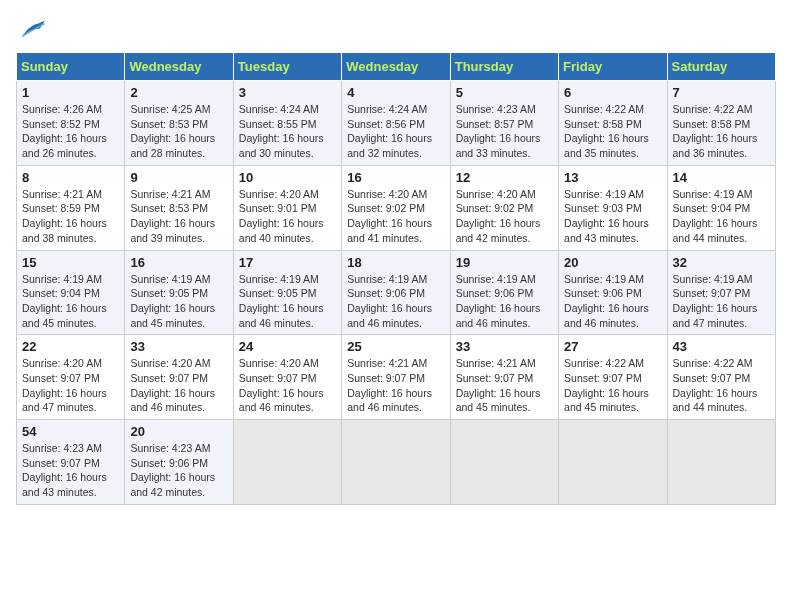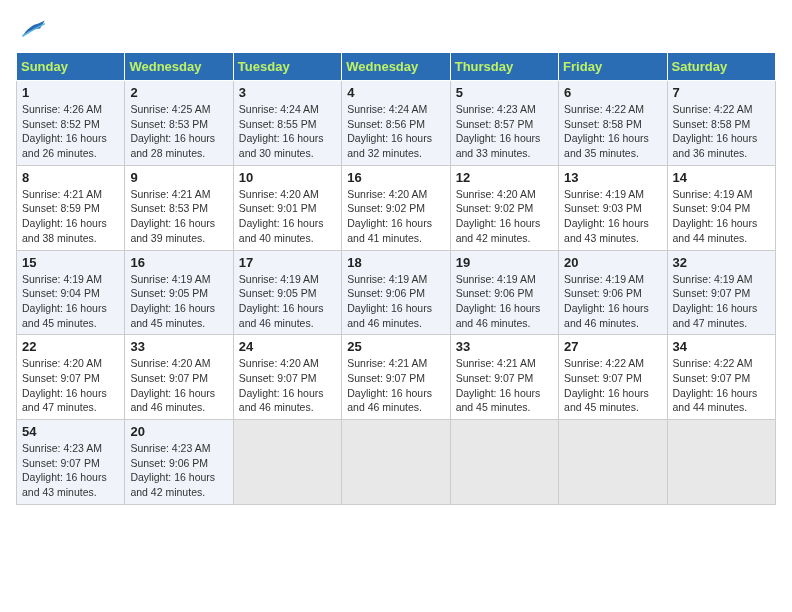--- a/index.html
+++ b/index.html
@@ -287,21 +287,21 @@
 Sunset: 9:07 PM
 Daylight: 16 hours and 45 minutes.</div>
         </td>
         <td>
           <span class="day-num">27</span>
           <div class="day-info" style="white-space: pre-line;">Sunrise: 4:22 AM
 Sunset: 9:07 PM
 Daylight: 16 hours and 45 minutes.</div>
         </td>
         <td>
-          <span class="day-num">34</span>
+          <span class="day-num">43</span>
           <div class="day-info" style="white-space: pre-line;">Sunrise: 4:22 AM
 Sunset: 9:07 PM
 Daylight: 16 hours and 44 minutes.</div>
         </td>
       </tr>
       <tr>
         <td>
           <span class="day-num">54</span>
           <div class="day-info" style="white-space: pre-line;">Sunrise: 4:23 AM
 Sunset: 9:07 PM

